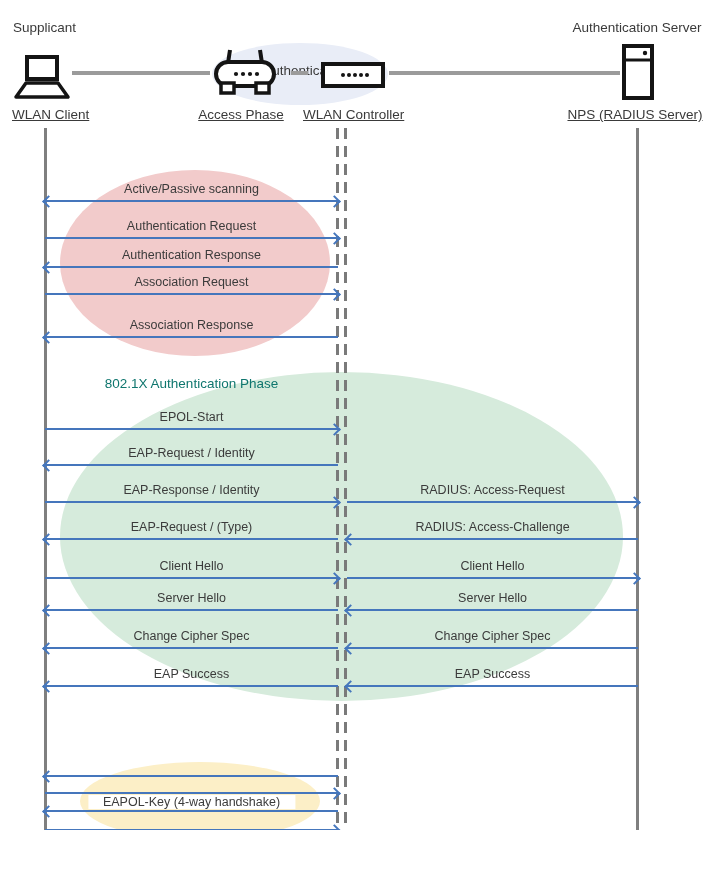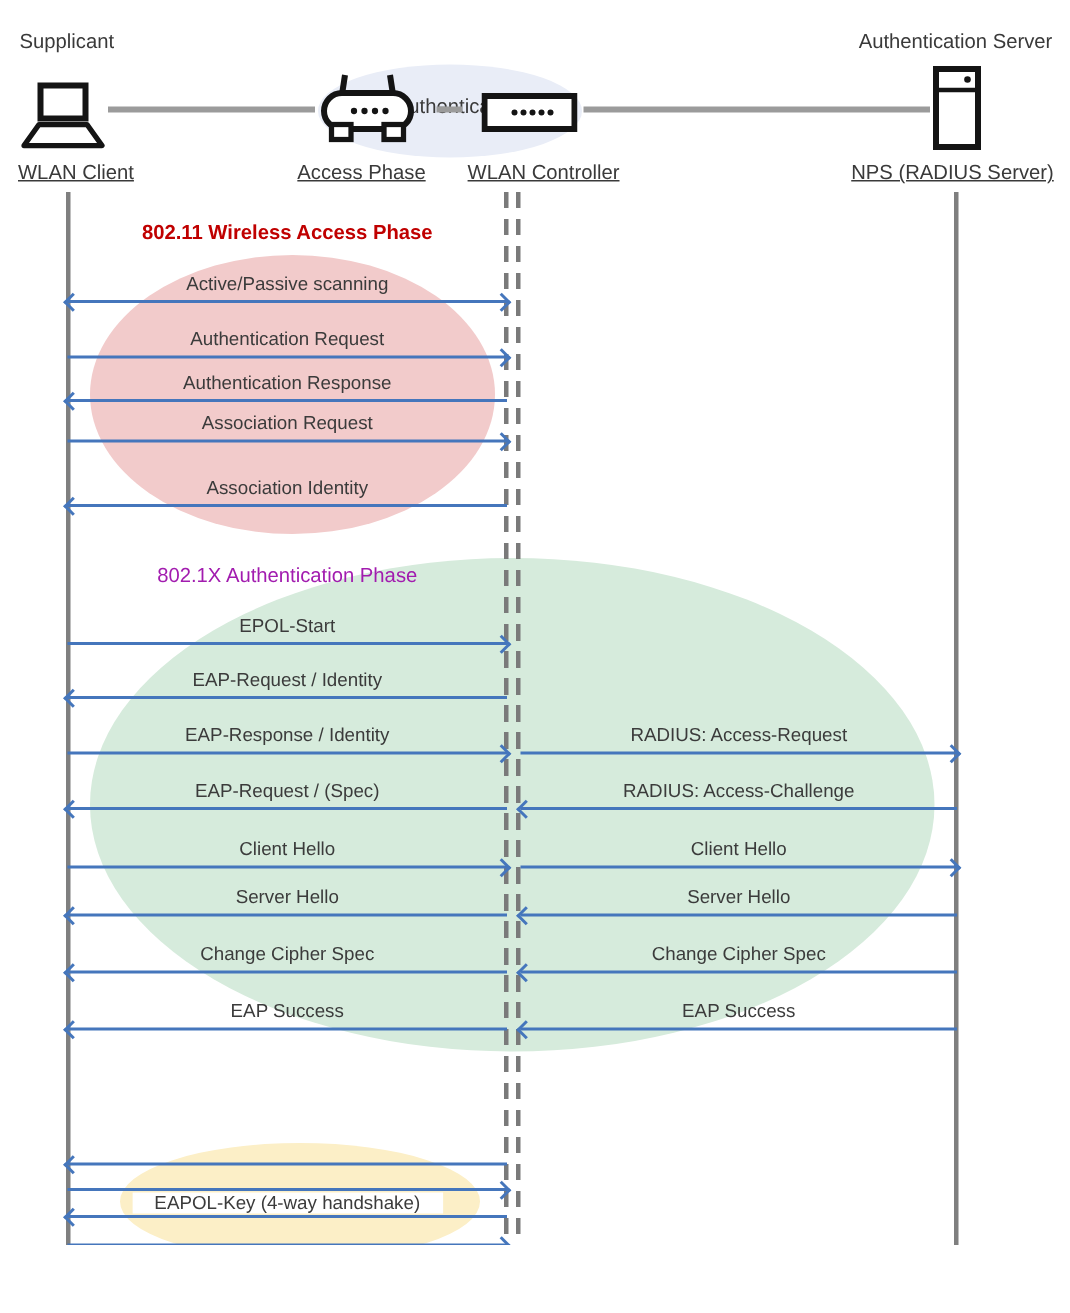--- a/index.html
+++ b/index.html
@@ -14,21 +14,21 @@
   .ell-phase2{left:60px;top:372px;width:563px;height:329px;background:#d6ebdc;}
   .ell-phase3{left:80px;top:762px;width:240px;height:78px;background:#fcefc7;}
   
   .actor-title{position:absolute;font-size:13.5px;color:#3a3a3a;white-space:nowrap;}
   .t-supplicant{left:13px;top:20px;}
   .t-authenticator{left:233px;top:19px;width:140px;text-align:center;margin-top:44px;}
   .t-authserver{left:557px;top:20px;width:160px;text-align:center;}
   .device-label{position:absolute;top:107px;font-size:13.5px;color:#3a3a3a;white-space:nowrap;text-decoration:underline;}
   .d-client{left:12px;}
   .d-ap{left:191px;width:100px;text-align:center;}
-  .d-wlc{left:303px;width:110px;text-align:right;}
+  .d-wlc{left:303px;width:110px;text-align:left;}
   .d-nps{left:553px;width:164px;text-align:center;}
   .icon{position:absolute;}
   .i-laptop{left:13px;top:54px;}
   .i-ap{left:212px;top:47px;}
   .i-wlc{left:321px;top:62px;}
   .i-server{left:622px;top:44px;}
   .conn{position:absolute;top:71px;height:4px;background:#9b9b9b;}
   .c1{left:72px;width:138px;}
   .c2{left:291px;width:17px;}
   .c3{left:389px;width:231px;}
@@ -38,21 +38,21 @@
   .ll-right{left:636px;}
   .lifeline-dashed{
     position:absolute;top:128px;width:3px;height:727px;background:
     repeating-linear-gradient(to bottom,#7a7a7a 0 11px,transparent 11px 18px);
   }
   .lld-1{left:336px;}
   .lld-2{left:344px;}
   
   .phase-title{position:absolute;left:45px;width:293px;text-align:center;font-size:13.5px;white-space:nowrap;}
   .pt-1{top:147px;color:#c00000;font-weight:bold;}
-  .pt-2{top:376px;color:#a21caf;}
+  .pt-2{top:376px;color:#0f766e;}
   .pt-3{top:722px;color:#e8833a;line-height:19px;}
   
   .msg{position:absolute;height:2px;}
   .lane-left{left:45px;width:293px;}
   .lane-right{left:347px;width:291px;}
   .msg .line{position:absolute;left:0;right:0;top:0;height:2px;background:#4576bc;}
   .head{position:absolute;width:9px;height:9px;top:-3.5px;
         border-top:2.5px solid #4576bc;border-right:2.5px solid #4576bc;box-sizing:border-box;}
   .head-right{right:-1px;transform:rotate(45deg);}
   .head-left{left:-1px;transform:rotate(-135deg);}
@@ -110,21 +110,20 @@
   <div class="device-label d-client">WLAN Client</div>
   <div class="device-label d-ap">Access Phase</div>
   <div class="device-label d-wlc">WLAN Controller</div>
   <div class="device-label d-nps">NPS (RADIUS Server)</div>
 
   <div class="lifeline ll-left"></div>
   <div class="lifeline-dashed lld-1"></div>
   <div class="lifeline-dashed lld-2"></div>
   <div class="lifeline ll-right"></div>
 
-  <div class="phase-title pt-1">802.11 Wireless Access Phase</div>
   <div class="phase-title pt-2">802.1X Authentication Phase</div>
   <div class="phase-title pt-3">
   </div>
 
   <div class="msg lane-left" style="top:200px">
     <span class="msg-label">Active/Passive scanning</span>
     <span class="line"></span>
     <span class="head head-left"></span>
     <span class="head head-right"></span>
   </div>
@@ -137,21 +136,21 @@
     <span class="msg-label">Authentication Response</span>
     <span class="line"></span>
     <span class="head head-left"></span>
   </div>
   <div class="msg lane-left" style="top:293px">
     <span class="msg-label">Association Request</span>
     <span class="line"></span>
     <span class="head head-right"></span>
   </div>
   <div class="msg lane-left" style="top:336px">
-    <span class="msg-label">Association Identity</span>
+    <span class="msg-label">Association Response</span>
     <span class="line"></span>
     <span class="head head-left"></span>
   </div>
 
   <div class="msg lane-left" style="top:428px">
     <span class="msg-label">EPOL-Start</span>
     <span class="line"></span>
     <span class="head head-right"></span>
   </div>
   <div class="msg lane-left" style="top:464px">
@@ -163,21 +162,21 @@
     <span class="msg-label">EAP-Response / Identity</span>
     <span class="line"></span>
     <span class="head head-right"></span>
   </div>
   <div class="msg lane-right" style="top:501px">
     <span class="msg-label">RADIUS: Access-Request</span>
     <span class="line"></span>
     <span class="head head-right"></span>
   </div>
   <div class="msg lane-left" style="top:538px">
-    <span class="msg-label">EAP-Request / (Spec)</span>
+    <span class="msg-label">EAP-Request / (Type)</span>
     <span class="line"></span>
     <span class="head head-left"></span>
   </div>
   <div class="msg lane-right" style="top:538px">
     <span class="msg-label">RADIUS: Access-Challenge</span>
     <span class="line"></span>
     <span class="head head-left"></span>
   </div>
   <div class="msg lane-left" style="top:577px">
     <span class="msg-label">Client Hello</span>

